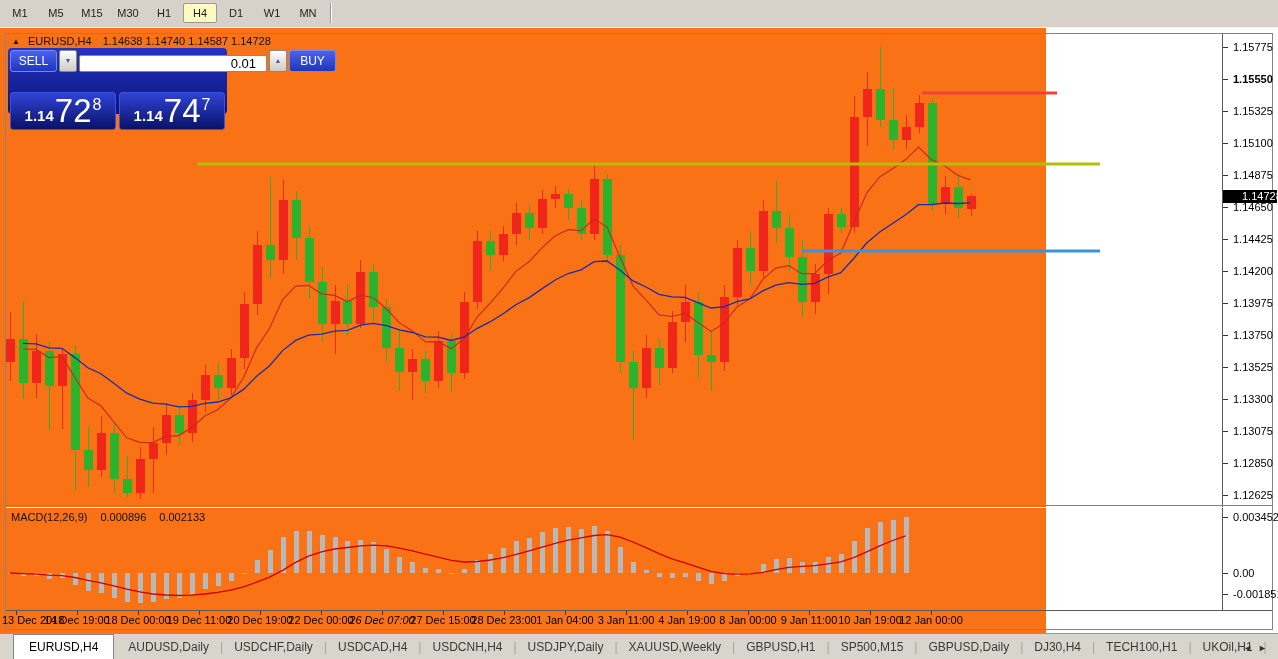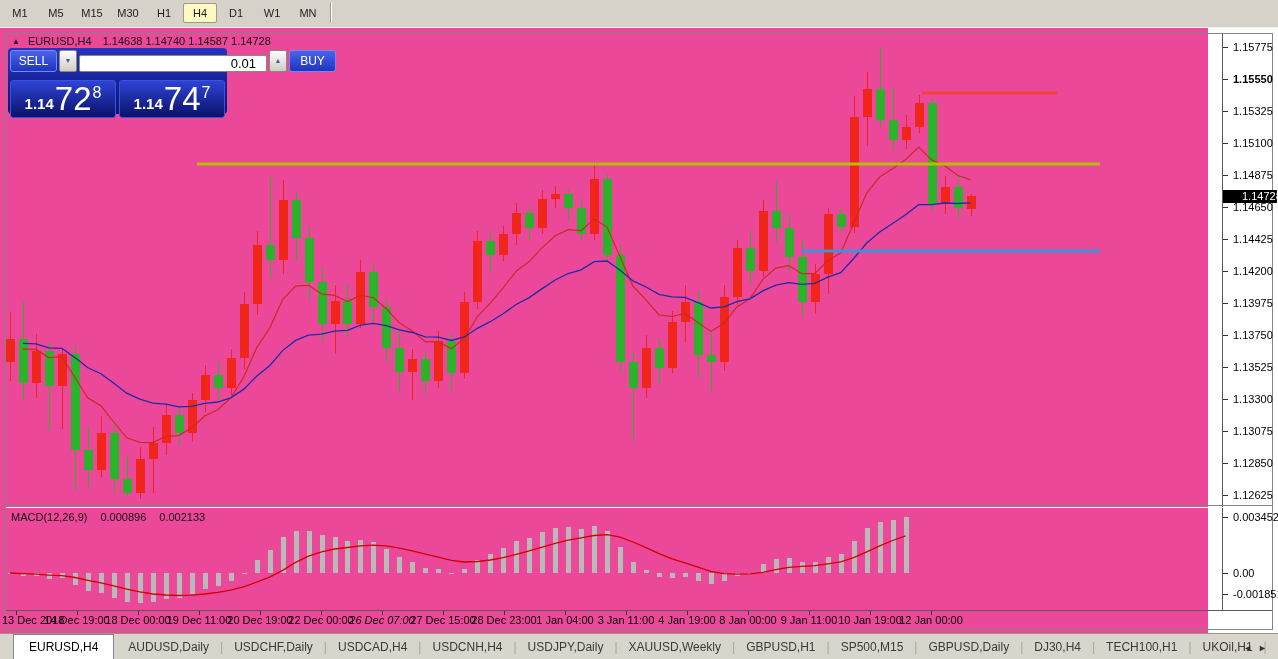--- a/index.html
+++ b/index.html
@@ -7,35 +7,35 @@
     font-family:"Liberation Sans",sans-serif;overflow:hidden;-webkit-font-smoothing:none;}
   
   .toolbar{position:absolute;left:0;top:0;width:1278px;height:28px;background:#d6d2c9;
     border-bottom:1px solid #f5f4f1;box-sizing:border-box;padding:3px 0 0 2px;white-space:nowrap;}
   .tf-btn{display:inline-block;min-width:22px;text-align:center;padding:3px 5px;margin:0 1px;
     font-size:11px;color:#1d1d1d;border:1px solid transparent;border-radius:2px;cursor:default;}
   .tf-btn.active{background:#fef9c3;border:1px solid #9d998e;}
   .tb-sep{display:inline-block;width:1px;height:20px;background:#9d998e;margin:0 4px;vertical-align:middle;
     box-shadow:1px 0 0 #ffffff;}
   
-  .chart-window{position:absolute;left:0;top:28px;width:1208px;height:605px;background:#ec4899;}
+  .chart-window{position:absolute;left:0;top:28px;width:1046px;height:605px;background:#f97316;}
   .chart-title{position:absolute;left:12px;top:7px;font-size:11px;color:#111;z-index:5;white-space:nowrap;}
   .chart-title .tri{font-size:8px;margin-right:5px;position:relative;top:-1px;}
   .chart-title .sym{margin-right:8px;}
   
   .trade-panel{position:absolute;left:8px;top:20px;width:219px;height:66px;z-index:6;
     background:linear-gradient(#2433c0,#0a1478);border-radius:4px;padding:2px;box-sizing:border-box;}
   .tp-row1{display:flex;gap:2px;height:22px;align-items:flex-end;}
   .tp-btn{flex:0 0 47px;background:linear-gradient(#4a63e8,#1f35c0);border:1px solid #7388f2;
     border-radius:3px;color:#fff;font-size:12px;text-align:center;line-height:20px;box-sizing:border-box;cursor:default;}
   .tp-spin{flex:0 0 18px;background:linear-gradient(#fdfdfd,#cfccc4);border:1px solid #8a877d;
     border-radius:2px;color:#4a5a8a;font-size:7px;text-align:center;line-height:20px;box-sizing:border-box;cursor:default;}
   .tp-vol{flex:1 1 auto;border:1px solid #8a877d;border-radius:2px;font-family:"Liberation Sans",sans-serif;
     font-size:13px;text-align:right;padding:0 10px 0 0;box-sizing:border-box;background:#fff;color:#000;}
-  .tp-row2{display:flex;gap:3px;margin-top:8px;height:38px;}
+  .tp-row2{display:flex;gap:3px;margin-top:20px;height:38px;}
   .tp-price{flex:1 1 50%;background:linear-gradient(#2e43d6,#0a1268);border:1px solid #3c52dd;border-radius:3px;
     color:#fff;display:flex;align-items:flex-end;justify-content:center;padding-bottom:3px;box-sizing:border-box;cursor:default;}
   .tp-price .pp{font-size:15px;font-weight:bold;margin:0 1px 2px 0;}
   .tp-price .pb{font-size:33px;line-height:30px;}
   .tp-price .ps{font-size:16px;position:relative;top:-12px;margin-left:1px;}
   
   .axis-label{position:absolute;left:1233px;width:44px;font-size:11px;color:#000;white-space:nowrap;}
   .price-tag{position:absolute;left:1223px;width:54px;height:13px;background:#000;color:#fff;
     font-size:11px;text-align:left;padding-left:19px;line-height:13px;box-sizing:border-box;z-index:4;}
   .date-label{position:absolute;top:586px;font-size:11px;color:#000;white-space:nowrap;}

